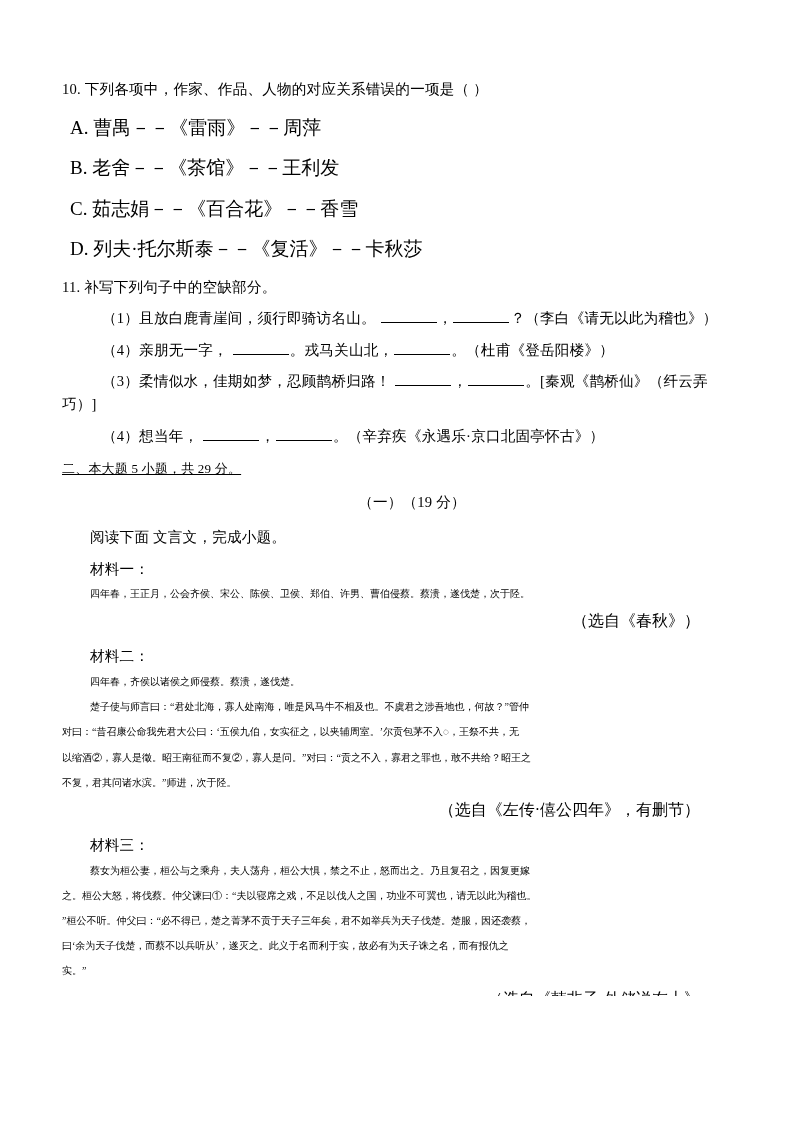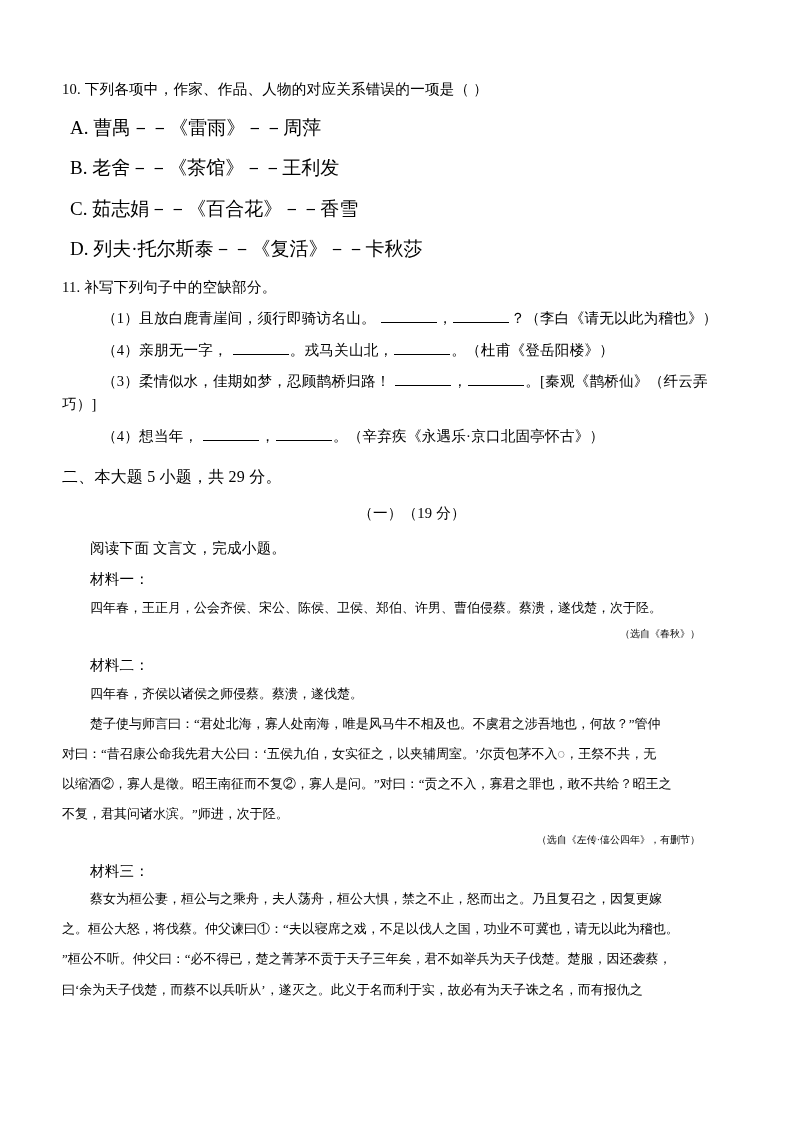--- a/index.html
+++ b/index.html
@@ -42,45 +42,46 @@
   .opt .lbl {
     font-family: "Liberation Serif", serif;
   }
   .indent1 {
     text-indent: 28px;
   }
   .indent2 {
     text-indent: 40px;
   }
   .sec-head {
-    margin-top: 18px;
+    margin-top: 12px;
     margin-bottom: 12px;
-    font-size: 16px;
+    font-size: 13px;
+    text-decoration: underline;
   }
   .sub-head {
     text-indent: 28px;
     margin-bottom: 12px;
     text-align: center;
   }
   .para {
-    font-size: 13px;
+    font-size: 10px;
     line-height: 1.62;
     margin: 0 0 9px 0;
     text-align: justify;
   }
   .mat-label {
     text-indent: 28px;
     margin-bottom: 6px;
   }
   .mat-body {
     text-indent: 28px;
   }
   .source {
     text-align: right;
-    font-size: 10px;
+    font-size: 16px;
     margin: 6px 0 13px 0;
     padding-right: 34px;
   }
   .blank {
     display: inline-block;
     border-bottom: 1px solid #000;
     width: 56px;
     vertical-align: baseline;
     height: 0.95em;
     margin: 0 1px;

